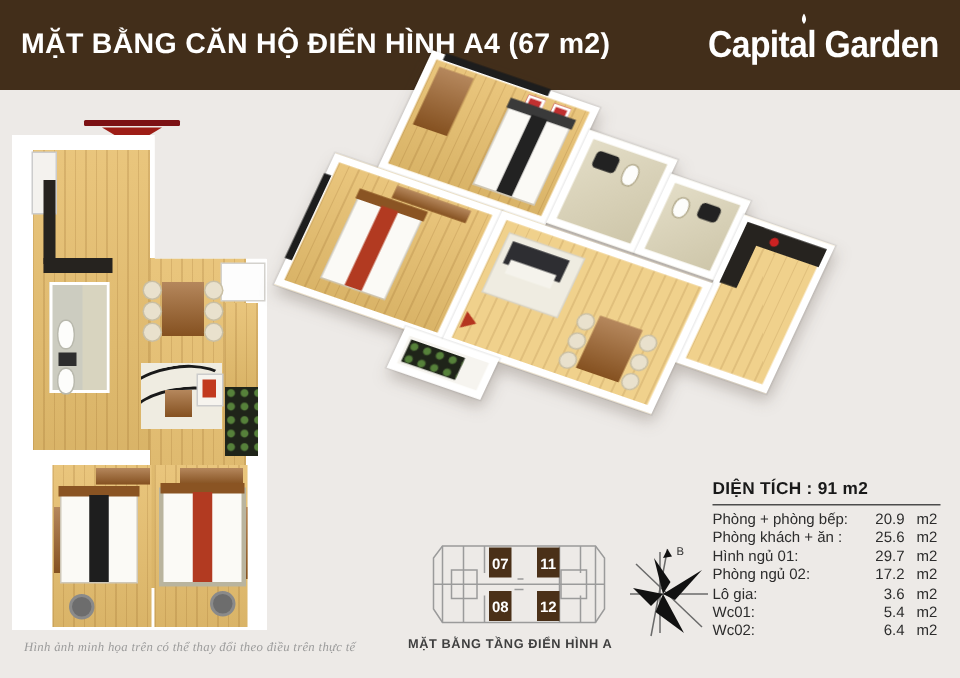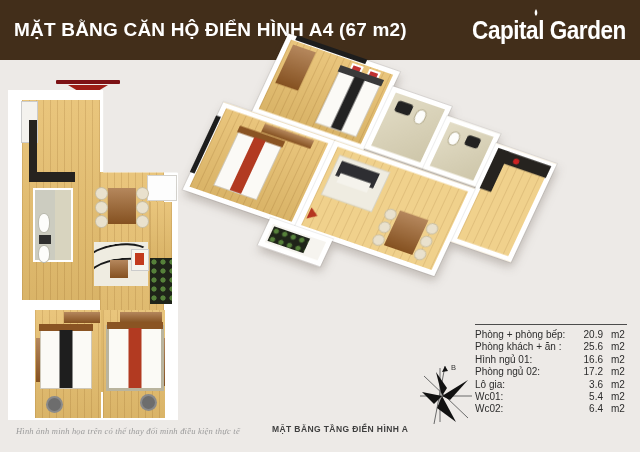--- a/index.html
+++ b/index.html
@@ -201,34 +201,35 @@
       <div class="chair" style="left:116px;top:70px;width:10px;height:10px;"></div>
       <div style="position:absolute;left:2px;top:66px;width:0;height:0;border-top:6px solid transparent;border-bottom:6px solid transparent;border-left:9px solid #b5351f;"></div>
     </div>
 
     <div class="room" style="left:92px;top:180px;width:66px;height:30px;background:#f6f4ef;">
       <div class="abs plant" style="left:2px;top:2px;width:38px;height:16px;"></div>
     </div>
   </div>
 
   <div class="area-table">
+    <div class="area-title">DIỆN TÍCH :  91 m2</div>
     <div class="area-rule"></div>
     <div class="area-row">
       <span>Phòng + phòng bếp:</span>
       <span class="v">20.9</span>
       <span class="u">m2</span>
     </div>
     <div class="area-row">
       <span>Phòng khách + ăn :</span>
       <span class="v">25.6</span>
       <span class="u">m2</span>
     </div>
     <div class="area-row">
       <span>Hình ngủ 01:</span>
-      <span class="v">16.6</span>
+      <span class="v">29.7</span>
       <span class="u">m2</span>
     </div>
     <div class="area-row">
       <span>Phòng ngủ 02:</span>
       <span class="v">17.2</span>
       <span class="u">m2</span>
     </div>
     <div class="area-row">
       <span>Lô gia:</span>
       <span class="v">3.6</span>
@@ -239,20 +240,43 @@
       <span class="v">5.4</span>
       <span class="u">m2</span>
     </div>
     <div class="area-row">
       <span>Wc02:</span>
       <span class="v">6.4</span>
       <span class="u">m2</span>
     </div>
   </div>
 
+  <div class="keyplan">
+    <svg width="126" height="60" viewBox="0 0 126 60">
+      <g stroke="#9b9b9b" stroke-width="1" fill="none">
+        <path d="M6,12 L12,4 L114,4 L120,12 L120,46 L114,55 L12,55 L6,46 Z"></path>
+        <line x1="6" y1="29.5" x2="120" y2="29.5"></line>
+        <path d="M12,4 V55 M26,4 V55 M40,4 V22 M40,37 V55 M104,4 V22 M104,37 V55 M114,4 V55 M90,4 V55 M62,26 H66 M60,33 H66"></path>
+        <rect x="18" y="20" width="17" height="19"></rect>
+        <rect x="91" y="20" width="17" height="19"></rect>
+      </g>
+      <g fill="#4a3018">
+        <rect x="43" y="5" width="15" height="20"></rect>
+        <rect x="75" y="5" width="15" height="20"></rect>
+        <rect x="43" y="34" width="15" height="20"></rect>
+        <rect x="75" y="34" width="15" height="20"></rect>
+      </g>
+      <g fill="#ffffff" font-family="Liberation Sans, sans-serif" font-size="10" font-weight="bold" text-anchor="middle">
+        <text x="50.5" y="19">07</text>
+        <text x="82.5" y="19">11</text>
+        <text x="50.5" y="48">08</text>
+        <text x="82.5" y="48">12</text>
+      </g>
+    </svg>
+  </div>
   <div class="keyplan-caption">MẶT BẰNG TẦNG ĐIỂN HÌNH A</div>
 
   <div class="compass">
     <svg width="54" height="72" viewBox="0 0 54 72">
       <g stroke="#6a6a6a" stroke-width="1" fill="none">
         <line x1="20" y1="10" x2="20" y2="64"></line>
         <line x1="0" y1="38" x2="52" y2="38"></line>
         <line x1="4" y1="18" x2="48" y2="60"></line>
         <line x1="14" y1="66" x2="25" y2="8"></line>
       </g>
@@ -260,15 +284,15 @@
         <polygon points="22,38 48,22 30,42"></polygon>
         <polygon points="22,38 36,64 17,50"></polygon>
         <polygon points="22,38 2,34 14,46"></polygon>
         <polygon points="22,38 16,14 27,30"></polygon>
         <polygon points="25,8 22,14 28,13"></polygon>
       </g>
       <text x="31" y="12" font-family="Liberation Sans, sans-serif" font-size="7.5" fill="#333">B</text>
     </svg>
   </div>
 
-  <div class="disclaimer">Hình ảnh minh họa trên có thể thay đổi minh điều kiện thực tế</div>
+  <div class="disclaimer">Hình ảnh minh họa trên có thể thay đổi theo điều trên thực tế</div>
 
 </div>
 
 </body></html>

